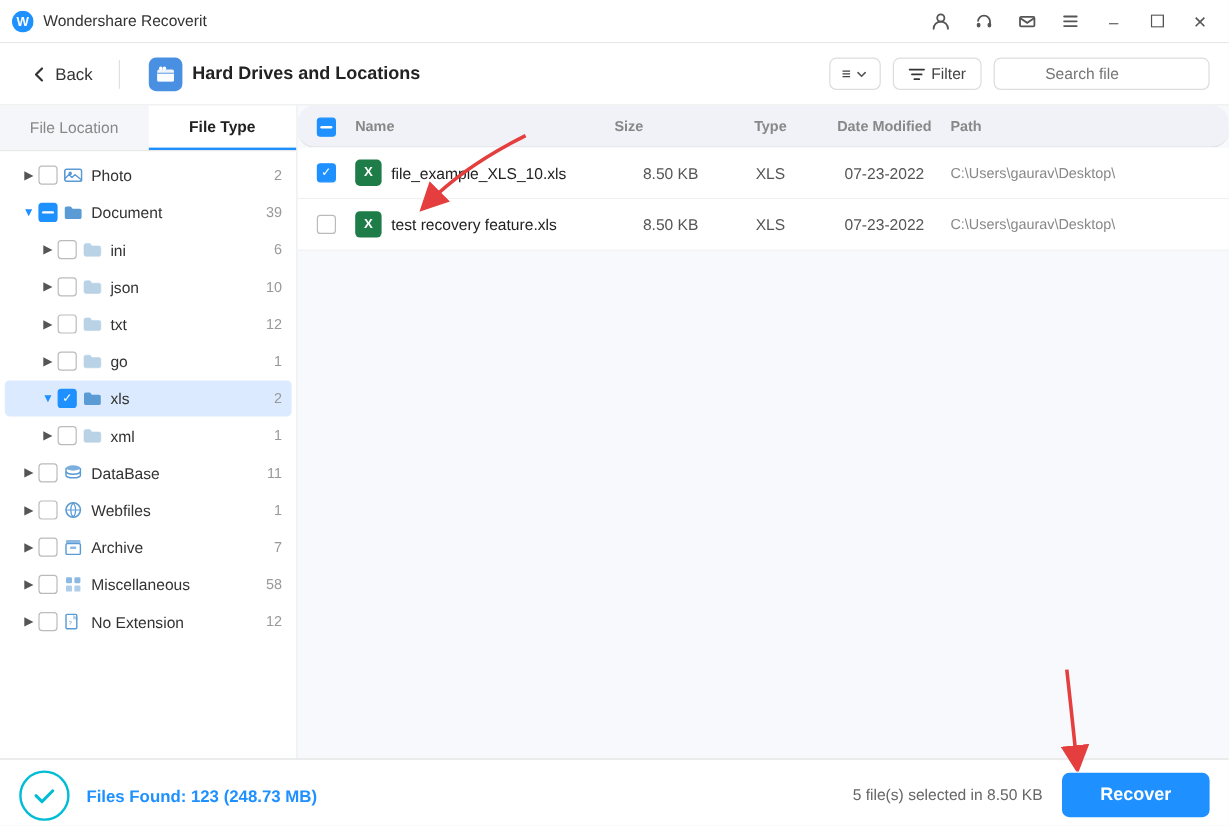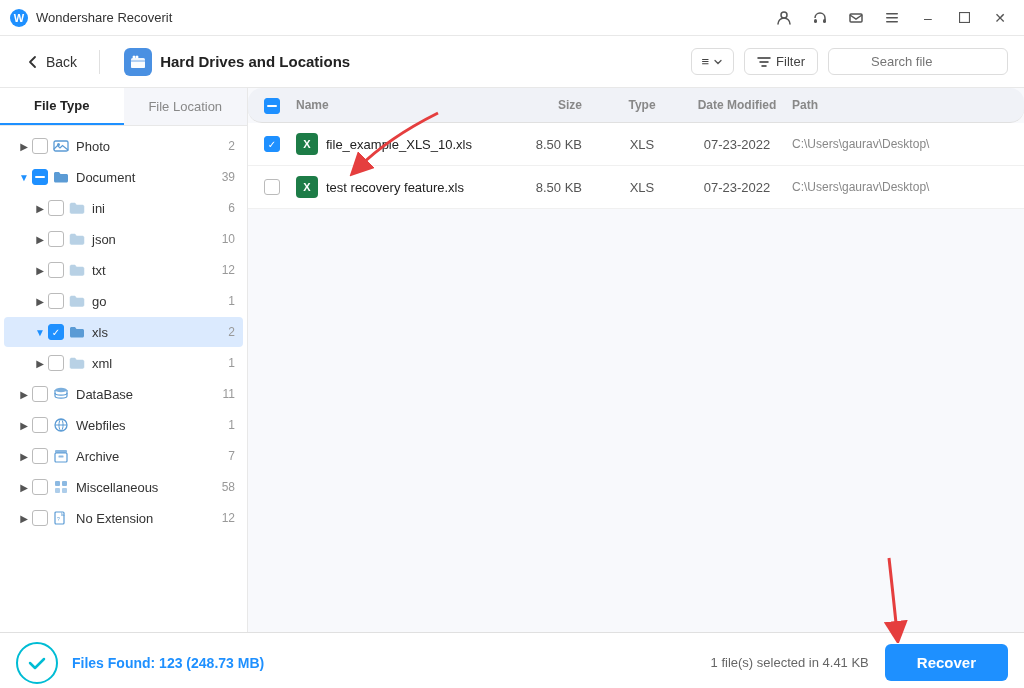--- a/index.html
+++ b/index.html
@@ -108,21 +108,21 @@
     .folder-icon-blue { color: #1a73e8; }
 
     
     .file-list-area { flex: 1; background: #f8f9fc; display: flex; flex-direction: column; overflow: hidden; }
     .file-list-header {
       display: flex; align-items: center; padding: 8px 16px;
       background: #f0f2f7; border-bottom: 1px solid #e0e0e0; font-size: 12px; color: #888; font-weight: 600; border-radius: 14px;
     }
     .col-check { width: 32px; }
     .col-name { flex: 1; }
-    .col-size { width: 90px; text-align: right; padding-right: 20px; }
+    .col-size { width: 90px; text-align: left; padding-right: 20px; }
     .col-type { width: 80px; text-align: center; }
     .col-date { width: 110px; text-align: center; }
     .col-path { flex: 1; }
 
     .file-row {
       display: flex; align-items: center; padding: 10px 16px;
       background: #fff; border-bottom: 1px solid #f0f0f0; cursor: pointer;
     }
     .file-row.selected-row { background: #fff; }
 
@@ -255,22 +255,22 @@
         </svg>
       <input type="text" placeholder="Search file" style="">
     </div>
   </div>
 </div>
 
 <div class="main-layout">
 
   <div class="sidebar">
     <div class="sidebar-tabs">
+      <button class="sidebar-tab inactive">File Location</button>
       <button class="sidebar-tab active">File Type</button>
-      <button class="sidebar-tab inactive">File Location</button>
     </div>
     <div class="sidebar-items">
 
       <div class="tree-item">
         <span class="tree-expand">▶</span>
         <span class="tree-checkbox"></span>
         <span class="tree-icon">
           <svg width="16" height="16" viewBox="0 0 16 16" fill="none">
               <rect x="1" y="3" width="14" height="10" rx="1.5" stroke="#5b9bd5" stroke-width="1.3"></rect>
               <circle cx="5.5" cy="6.5" r="1.5" fill="#5b9bd5"></circle>
@@ -510,16 +510,16 @@
     <svg width="22" height="22" viewBox="0 0 22 22" fill="none">
       <path d="M4 11l5 5 9-9" stroke="#00bcd4" stroke-width="2.5" stroke-linecap="round" stroke-linejoin="round"></path>
     </svg>
   </div>
   <span class="footer-text">
     <span>Files Found:</span>
     <span style="color:#1e90ff;font-weight:600;">123</span>
     <span>(248.73 MB)</span>
   </span>
   <div class="footer-right">
-    <span class="footer-selected">1 file(s) selected in 4.41 KB</span>
+    <span class="footer-selected">5 file(s) selected in 8.50 KB</span>
     <button class="recover-btn">Recover</button>
   </div>
 </div>
 
 </body></html>

